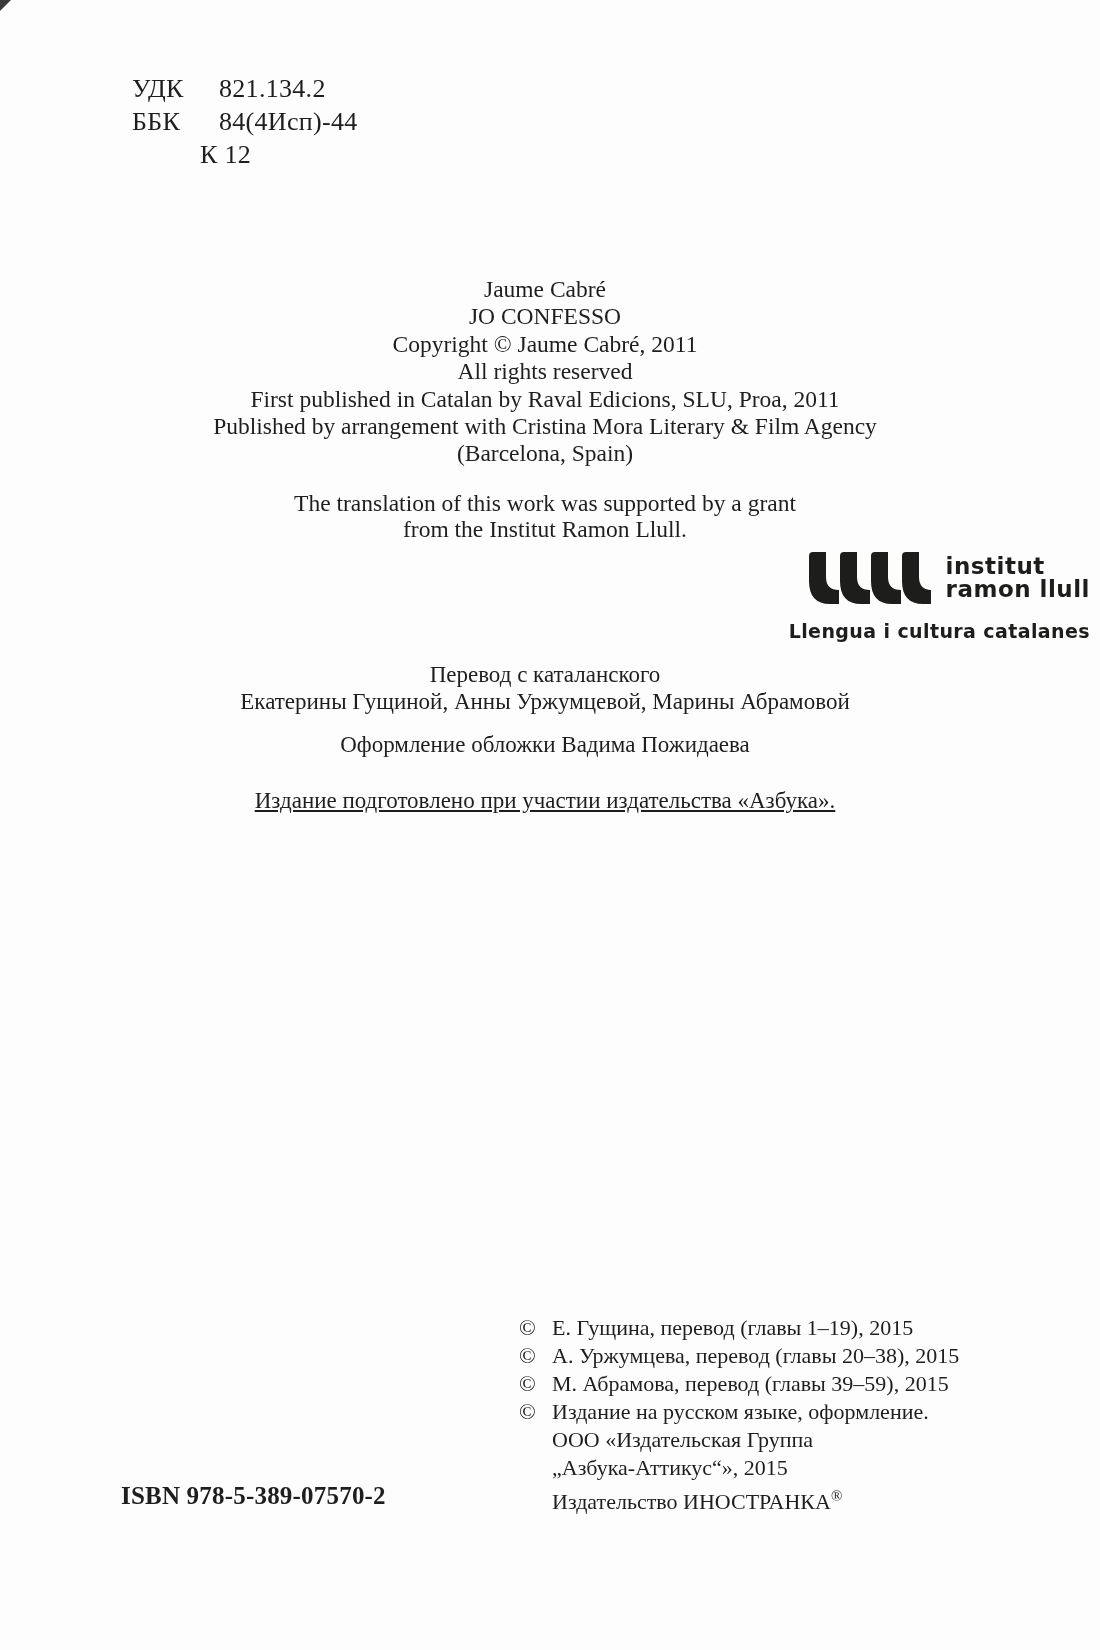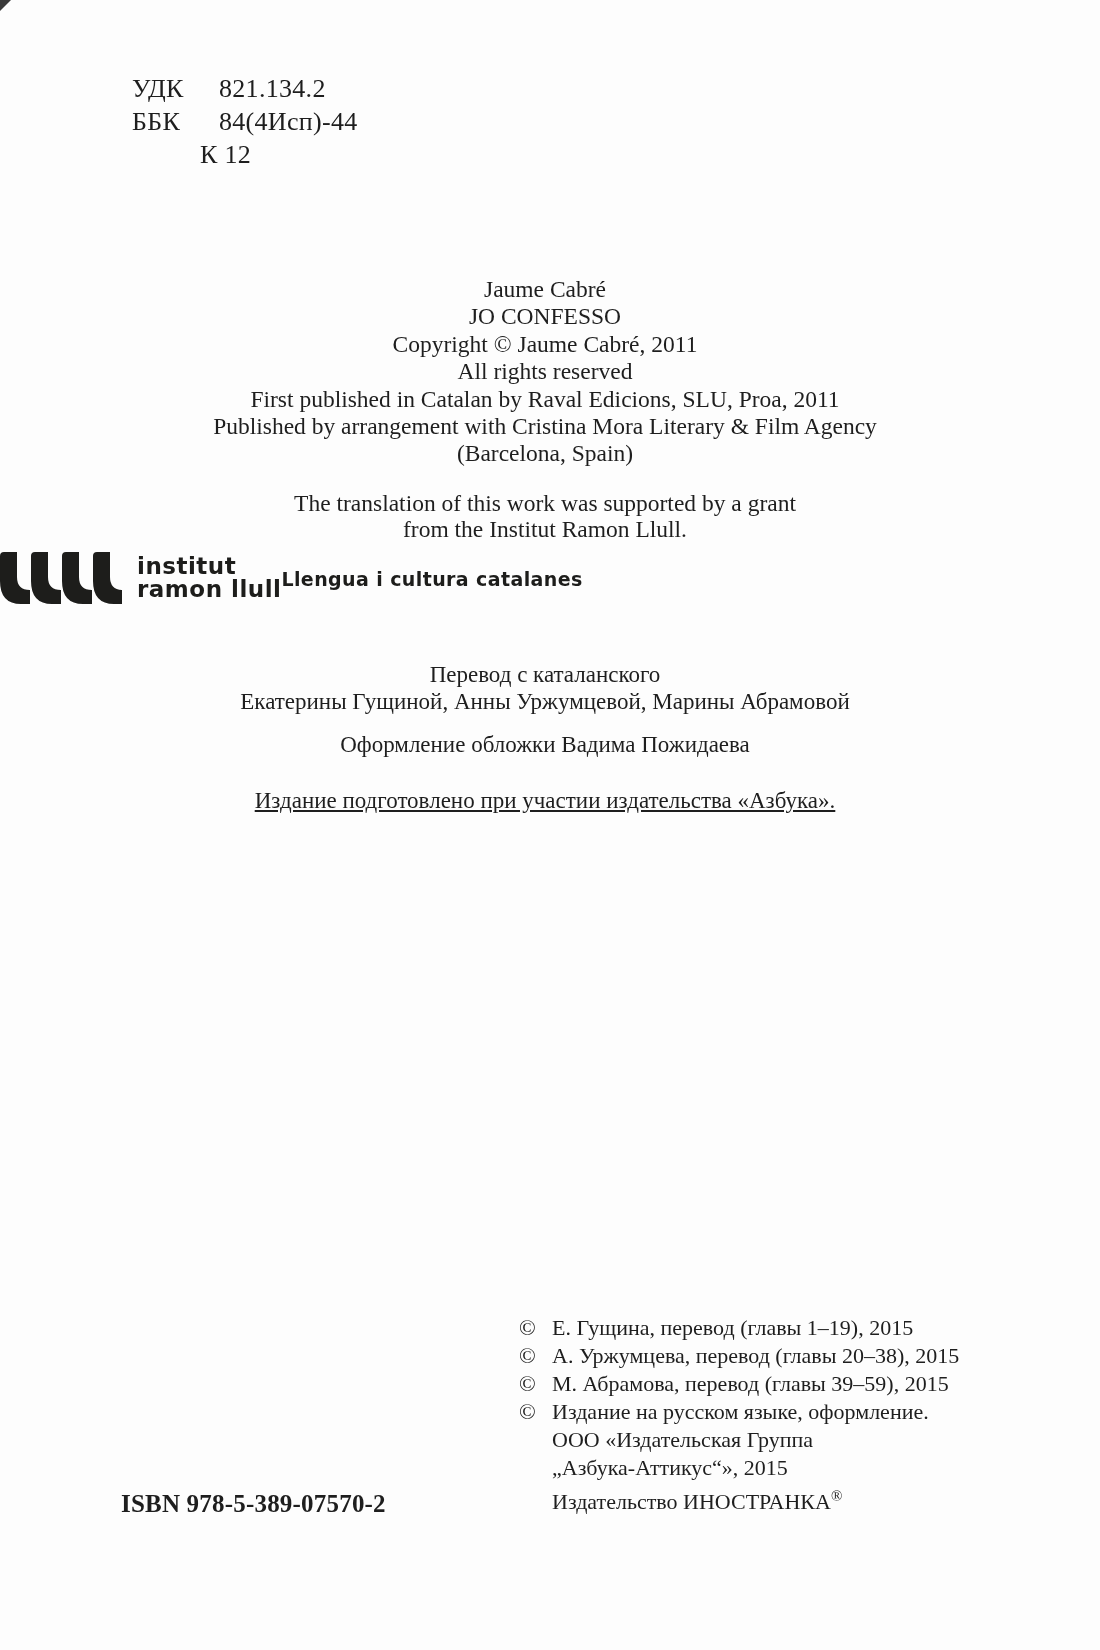--- a/index.html
+++ b/index.html
@@ -49,22 +49,22 @@
   .cover-line-block  { top: 731px; font-size: 23px; line-height: 27px; }
   .azbuka-line-block { top: 787px; font-size: 23px; line-height: 27px; text-decoration: underline; }
 
   
   .logo-block {
     position: absolute;
     left: 0;
     top: 552px;
     width: 1090px;
     display: flex;
-    flex-direction: row;
-    align-items: flex-start;
+    flex-direction: column;
+    align-items: flex-end;
     color: #1d1d1b;
   }
   .logo-row {
     display: flex;
     align-items: center;
     gap: 15px;
   }
   .logo-glyphs { display: block; }
   .logo-wordmark {
     font-family: "DejaVu Sans", sans-serif;
@@ -97,21 +97,20 @@
   .c-text sup { font-size: 15px; }
 
   
   .isbn-line {
     position: absolute;
     left: 121px;
     top: 1482px;
     font-size: 25px;
     font-weight: bold;
     letter-spacing: 0.2px;
-    margin-top: 8px;
   }
 </style>
 </head>
 <body>
 
 <div class="corner-artifact"></div>
 
 <div class="udk-block">
   <div class="udk-row">
     <span class="udk-label">УДК</span>

